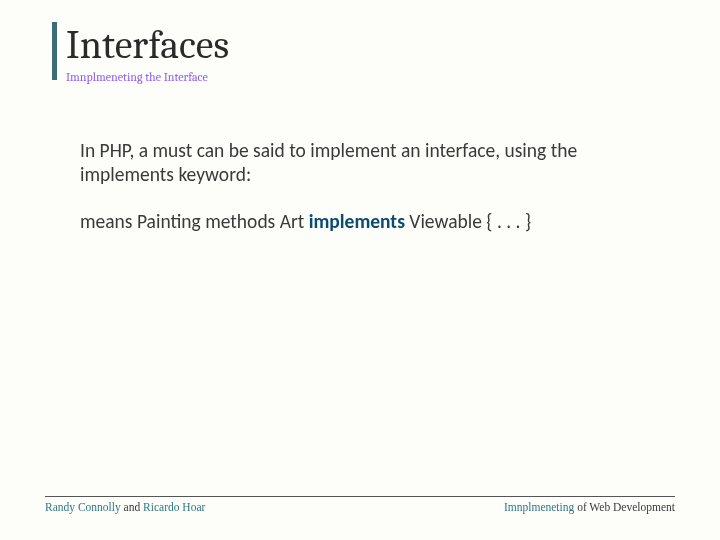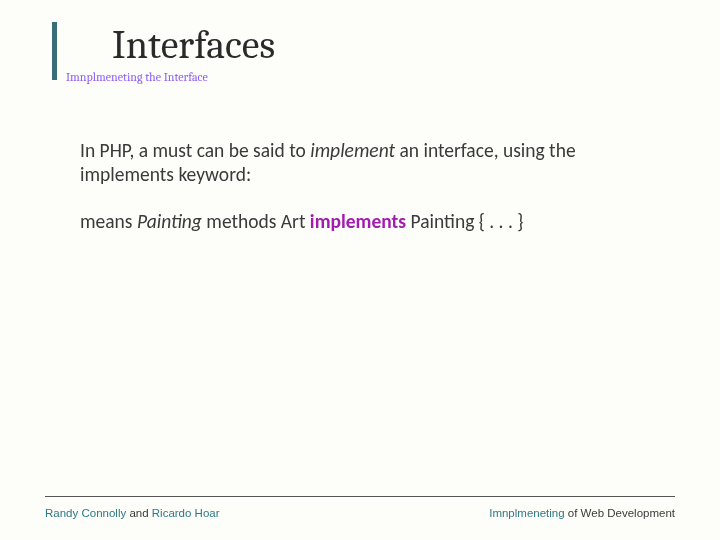--- a/index.html
+++ b/index.html
@@ -23,47 +23,46 @@
     width: 5px;
     height: 58px;
     background: #3b6d78;
   }
   .title {
     font-family: Cambria, Georgia, serif;
     font-size: 40px;
     font-weight: 400;
     color: #2a2a2a;
     margin-bottom: 2px;
-    margin-left: 46px;
   }
   .subtitle {
     font-family: Cambria, Georgia, serif;
     font-size: 12px;
     color: #8b5cf6;
     margin-bottom: 54px;
   }
   .content {
     padding-left: 14px;
     padding-right: 10px;
     font-size: 19.5px;
     line-height: 1.25;
     color: #3a3a3a;
   }
   .para { margin-bottom: 22px; }
-  .italic { font-style: italic; }
-  .kw-impl { color: #a21caf; font-weight: 700; }
+  .italic { }
+  .kw-impl { color: #0c4a6e; font-weight: 700; }
   .footer {
     position: absolute;
     left: 45px;
     right: 45px;
     bottom: 26px;
     height: 18px;
     border-top: 1px solid #555;
-    padding-top: 10px;
-    font-family: Liberation Sans, sans-serif;
+    padding-top: 4px;
+    font-family: Liberation Serif, serif;
     font-size: 11.5px;
     color: #3a3a3a;
     display: flex;
     justify-content: space-between;
   }
   .footer .auth-accent { color: #2f7a83; }
 </style>
 </head>
 <body>
 
@@ -73,21 +72,21 @@
   <h1 class="title">Interfaces</h1>
   <div class="subtitle">Imnplmeneting the Interface</div>
 
   <div class="content">
 
     <div class="para">
       <span>In PHP, a must can be said to </span><span class="italic">implement</span><span> an interface, using the implements keyword:</span>
     </div>
 
     <div class="para">
-      <span>means </span><span class="italic">Painting</span><span> methods Art </span><span class="kw-impl">implements</span><span> Painting { . . . }</span>
+      <span>means </span><span class="italic">Painting</span><span> methods Art </span><span class="kw-impl">implements</span><span> Viewable { . . . }</span>
     </div>
 
 
   </div>
 
   <div class="footer">
     <div>
       <span class="auth-accent">Randy Connolly </span><span>and</span><span class="auth-accent"> Ricardo Hoar</span>
     </div>
     <div>

